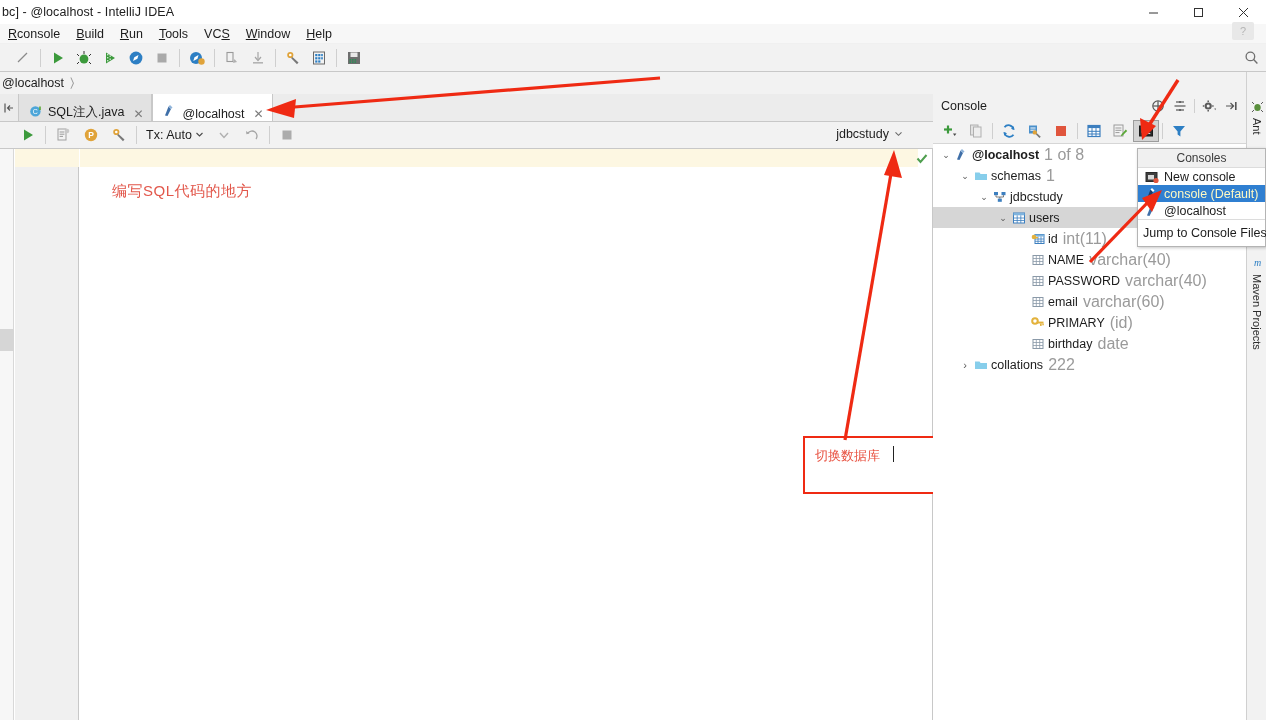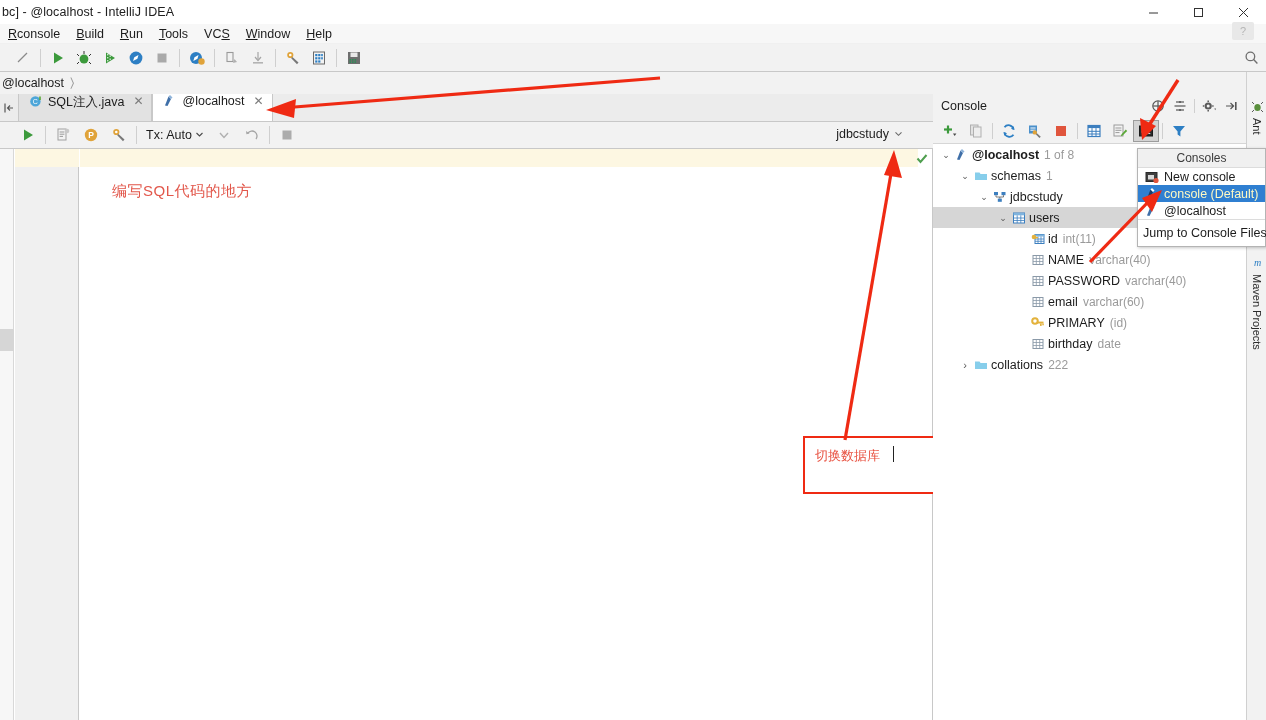--- a/index.html
+++ b/index.html
@@ -73,21 +73,21 @@
   .tabsbar {
     position: absolute; left: 0; top: 94px; width: 933px; height: 28px;
     background: #ececec; display: flex; align-items: flex-end;
     border-bottom: 1px solid #c8c8c8;
   }
   .tab-pin {
     width: 18px; height: 27px; display: flex; align-items: center; justify-content: center;
     font-size: 11px; color: #555;
   }
   .tab {
-    height: 27px; display: flex; align-items: flex-start; gap: 5px;
+    height: 27px; display: flex; align-items: flex-end; gap: 5px;
     padding: 0 8px 0 10px; font-size: 12.5px; color: #1c1c1c;
     border-left: 1px solid #c8c8c8; border-right: 1px solid #c8c8c8;
     background: #e2e2e2;
   }
   .tab.active { background: #ffffff; }
   .tab .close-x { color: #7a7a7a; font-size: 12px; margin-left: 4px; }
 
   
   .editor-toolbar {
     position: absolute; left: 0; top: 122px; width: 933px; height: 27px;
@@ -182,21 +182,21 @@
   }
   .tree-row {
     height: 21px; display: flex; align-items: center; font-size: 12.5px; color: #1c1c1c;
     white-space: nowrap;
   }
   .tree-row.selected { background: #d6d6d6; }
   .tw-chev { width: 14px; text-align: center; color: #5a5a5a; font-size: 9px; flex: 0 0 14px; }
   .tw-icon { width: 17px; display: flex; align-items: center; justify-content: center; flex: 0 0 17px; }
   .tw-label { margin-left: 2px; }
   .tw-label.bold { font-weight: bold; }
-  .tw-sub { color: #9a9a9a; margin-left: 5px; font-size: 12px; }
+  .tw-sub { color: #9a9a9a; margin-left: 5px; font-size: 16px; }
 
   
   .consoles-popup {
     position: absolute; left: 1137px; top: 148px; width: 129px;
     background: #ffffff; border: 1px solid #b4b4b4;
     box-shadow: 1px 1px 3px rgba(0,0,0,.22);
     z-index: 40;
   }
   .cp-header {
     height: 19px; display: flex; align-items: center; justify-content: center;

